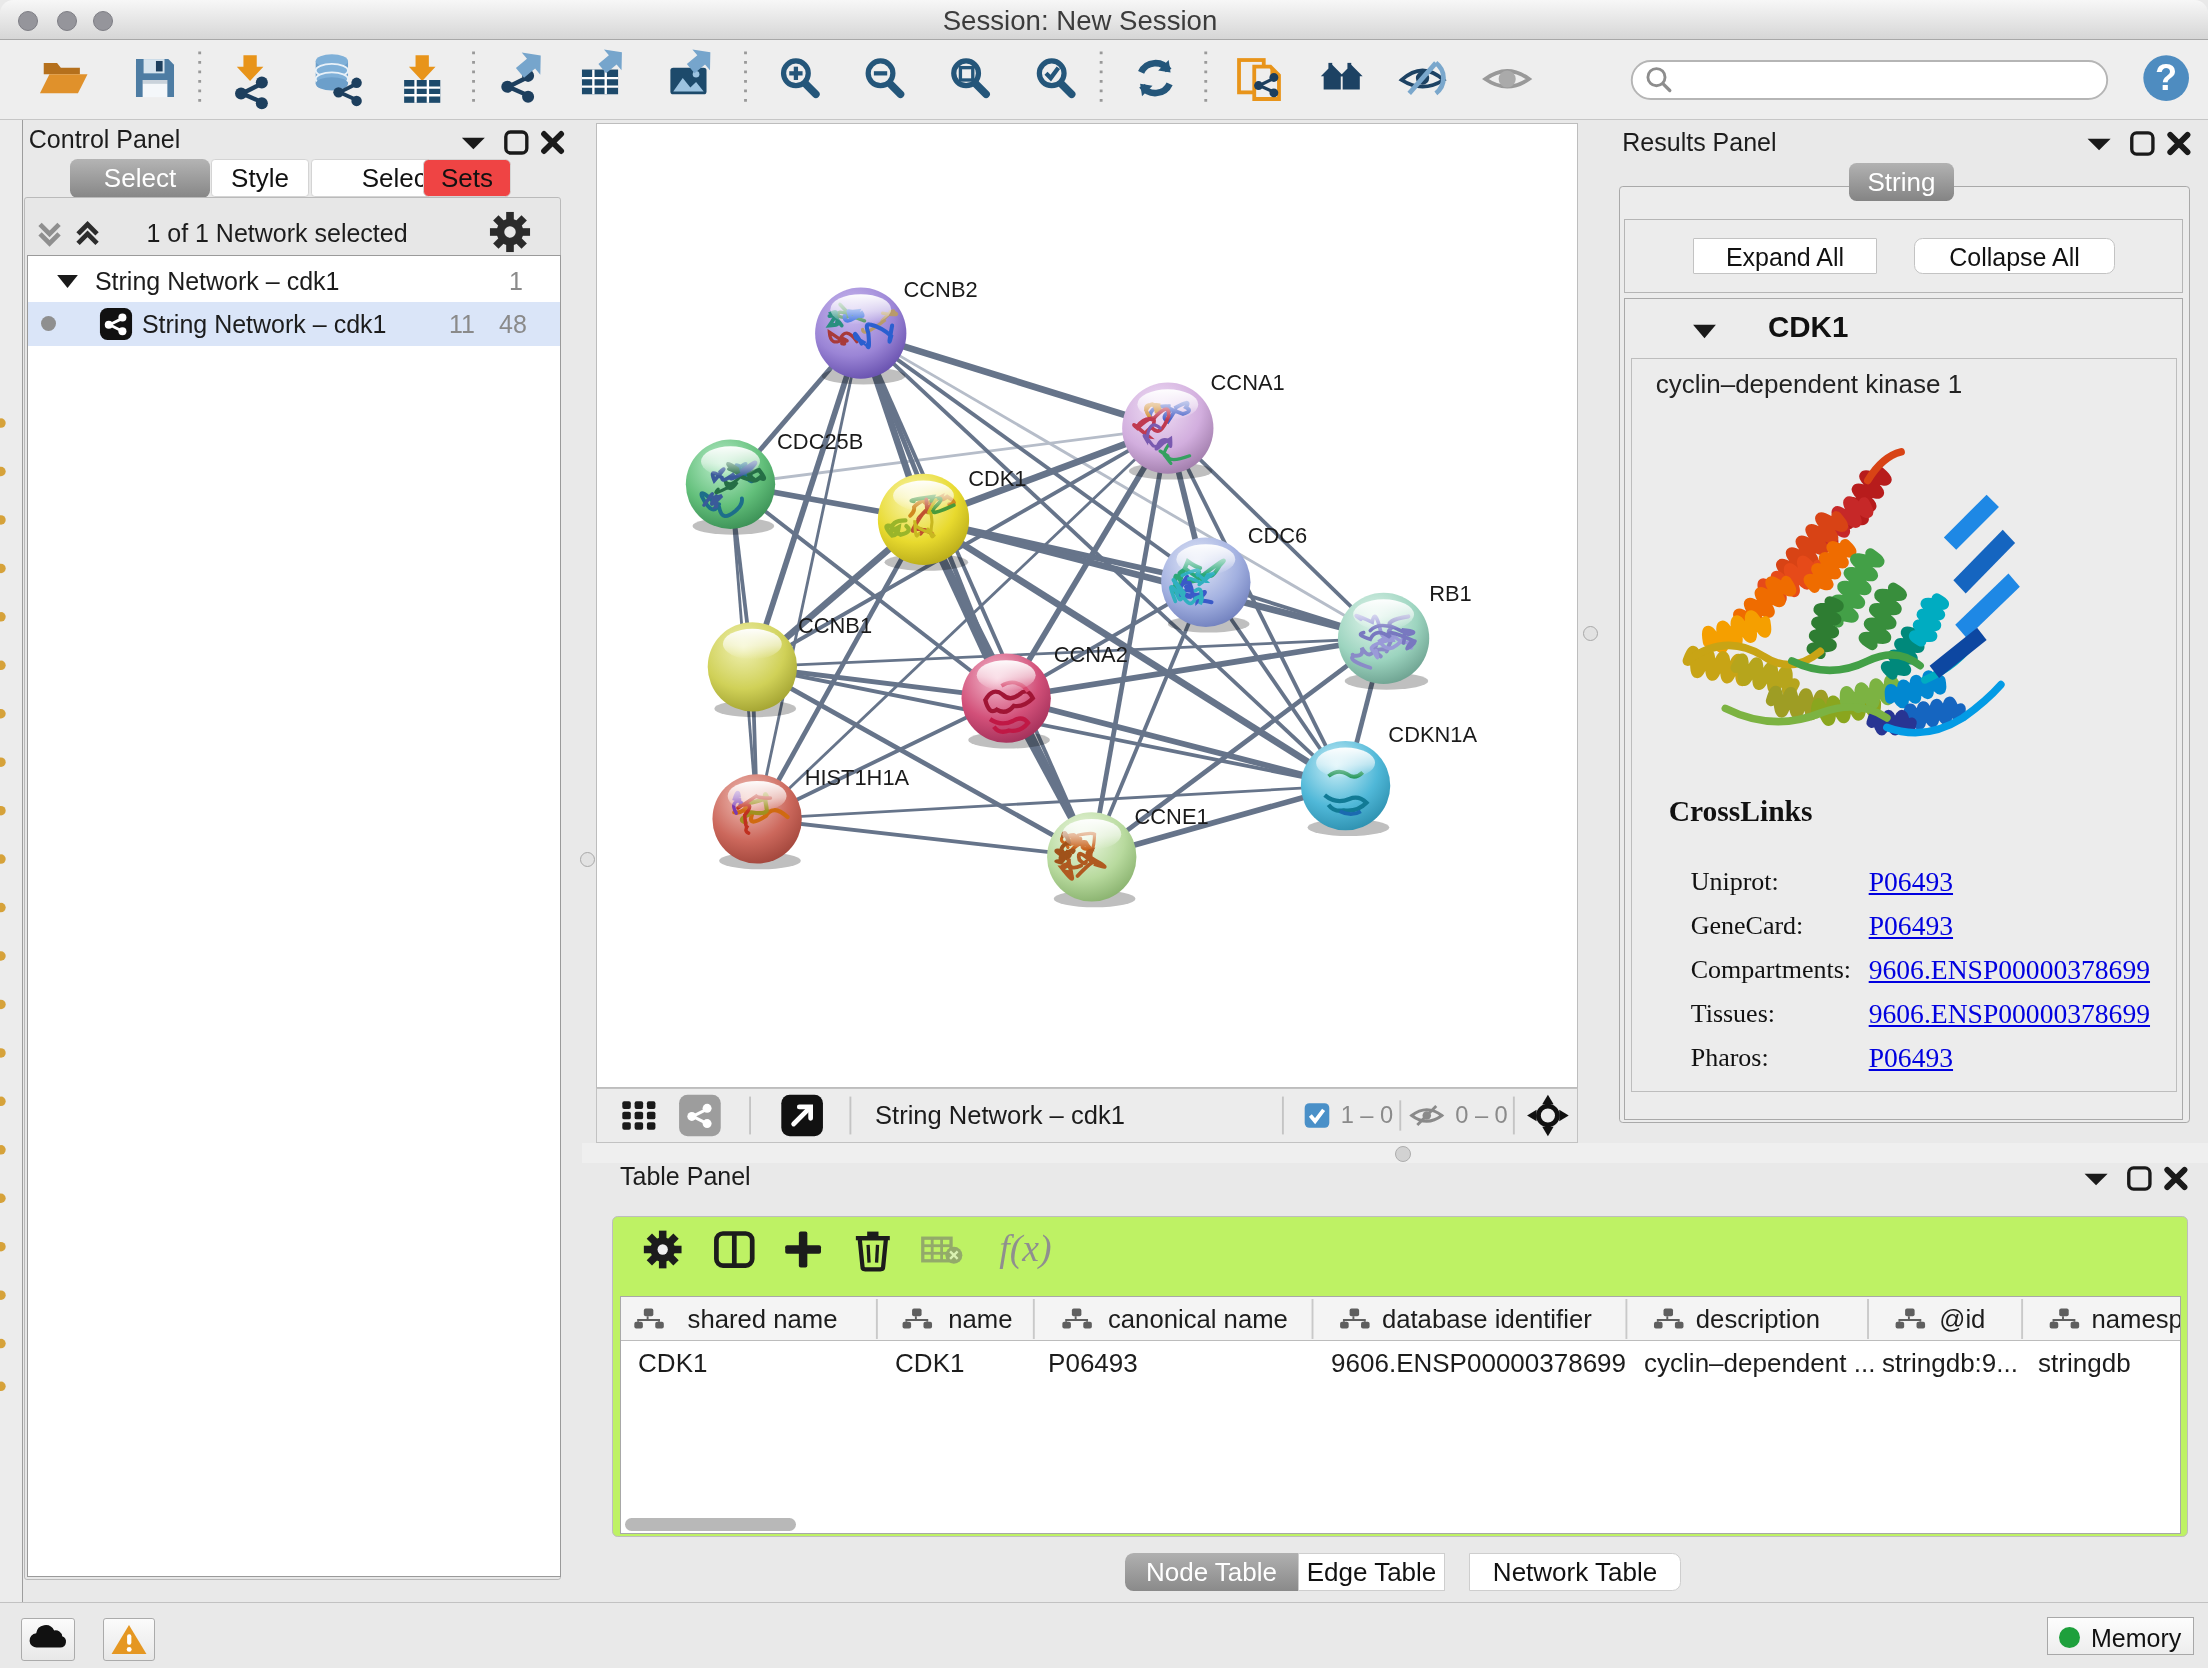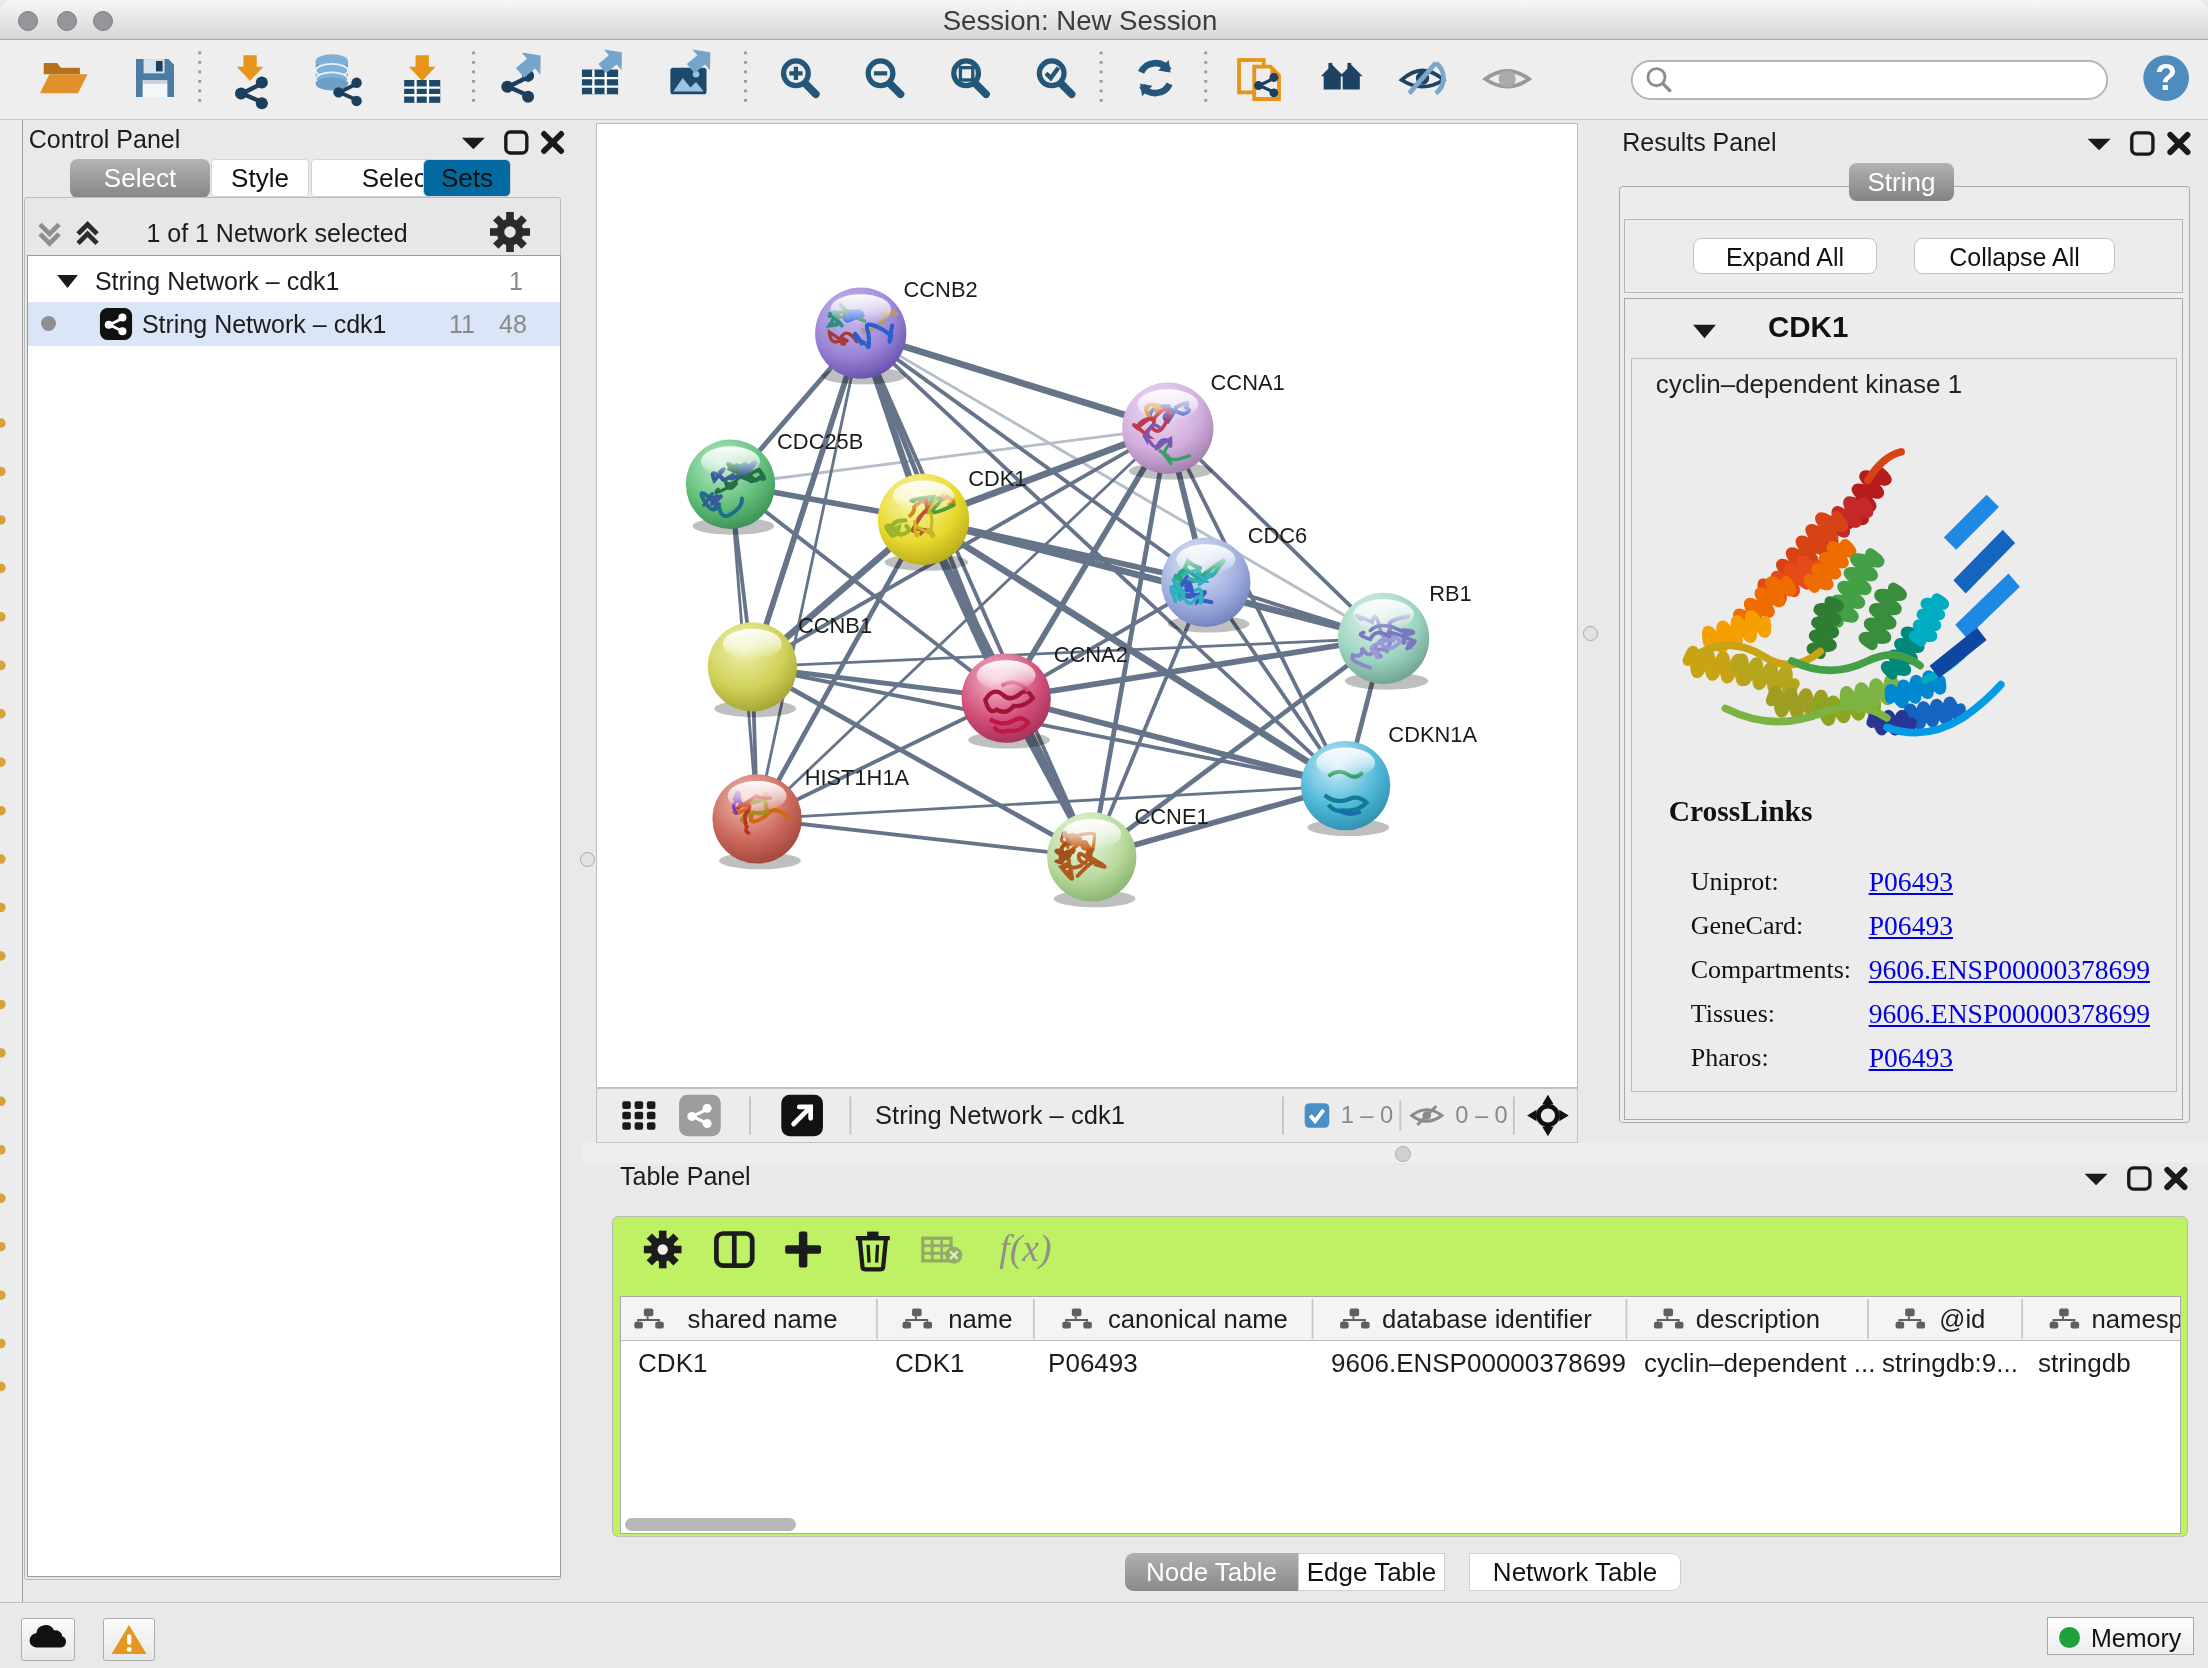--- a/index.html
+++ b/index.html
@@ -195,21 +195,21 @@
     <rect x="48" y="2" width="22" height="22" rx="5" fill="none" stroke="#1a1a1a" stroke-width="3.5"></rect>
     <g stroke="#1a1a1a" stroke-width="6" stroke-linecap="round">
         <line x1="88" y1="4" x2="106" y2="22"></line>
         <line x1="106" y1="4" x2="88" y2="22"></line>
       </g>
   </svg>
 
   <div class="abs" style="left:46px;top:39px;width:140px;height:39px;background:linear-gradient(#b4b4b4,#868686);border-radius:7.6px;color:#fff;font-size:26px;text-align:center;line-height:39px;">Select</div>
   <div class="abs" style="left:187px;top:39px;width:98px;height:38px;background:#ffffff;border:1px solid #d4d4d4;border-radius:3.8px;color:#111;font-size:26px;text-align:center;line-height:36px;">Style</div>
   <div class="abs" style="left:287px;top:39px;width:124px;height:38px;background:#ffffff;border:1px solid #d4d4d4;border-radius:3.8px;color:#111;font-size:26px;text-align:right;line-height:36px;">Select</div>
-  <div class="abs" style="left:399px;top:39px;width:88px;height:38px;background:#0369a1;border:1px solid #d4d4d4;border-radius:5.7px;color:#111;font-size:26px;text-align:center;line-height:36px;">Sets</div>
+  <div class="abs" style="left:399px;top:39px;width:88px;height:38px;background:#ef4444;border:1px solid #d4d4d4;border-radius:5.7px;color:#111;font-size:26px;text-align:center;line-height:36px;">Sets</div>
 
   <div class="abs" style="left:0px;top:77px;width:537px;height:1383px;background:#e7e7e7;border:1px solid #bababa;border-radius:2.9px;">
 
     <svg class="abs" style="left:11.4px;top:15px;" width="86" height="38" viewBox="0 0 90 40">
       <g fill="none" stroke="#8f8f8f" stroke-width="5">
         <path d="M 4 12 L 14 22 L 24 12"></path>
           <path d="M 4 22 L 14 32 L 24 22"></path>
       </g>
       <g fill="none" stroke="#2c2c2c" stroke-width="5">
         <path d="M 44 22 L 54 12 L 64 22"></path>
@@ -603,21 +603,21 @@
         <line x1="88" y1="4" x2="106" y2="22"></line>
         <line x1="106" y1="4" x2="88" y2="22"></line>
       </g>
   </svg>
 
   <div class="abs" style="left:9.5px;top:66px;width:571px;height:937px;background:#ececec;border:1px solid #a9a9a9;border-radius:3.8px;"></div>
 
   <div class="abs" style="left:240px;top:43px;width:105px;height:38px;background:linear-gradient(#b2b2b2,#848484);border-radius:7.6px;color:#fff;font-size:26px;text-align:center;line-height:38px;">String</div>
 
   <div class="abs" style="left:15px;top:99px;width:559px;height:74px;border:1px solid #b5b5b5;background:#ececec;">
-    <div class="abs" style="left:68px;top:18px;width:184px;height:36px;background:#ffffff;border:1px solid #c3c3c3;border-radius:8px;font-size:25px;color:#111;text-align:center;line-height:36px;">Expand All</div>
+    <div class="abs" style="left:68px;top:18px;width:184px;height:36px;background:#ffffff;border:1px solid #c3c3c3;border-radius:1px;font-size:25px;color:#111;text-align:center;line-height:36px;">Expand All</div>
     <div class="abs" style="left:289px;top:18px;width:201px;height:36px;background:#ffffff;border:1px solid #c3c3c3;border-radius:8.6px;font-size:25px;color:#111;text-align:center;line-height:36px;">Collapse All</div>
   </div>
 
   <div class="abs" style="left:15px;top:178px;width:559px;height:822px;border:1px solid #a9a9a9;background:#ececec;">
     <svg class="abs" style="left:67px;top:23px;" width="25" height="19" viewBox="0 0 26 20">
         <path d="M 1 3 L 25 3 L 13 17 Z" fill="#1a1a1a"></path>
       </svg>
     <div class="abs" style="left:143px;top:11.4px;font-size:29.5px;font-weight:bold;color:#111;">CDK1</div>
 
     <div class="abs" style="left:5.7px;top:59px;width:546px;height:734px;border:1px solid #bdbdbd;background:#ececec;">

